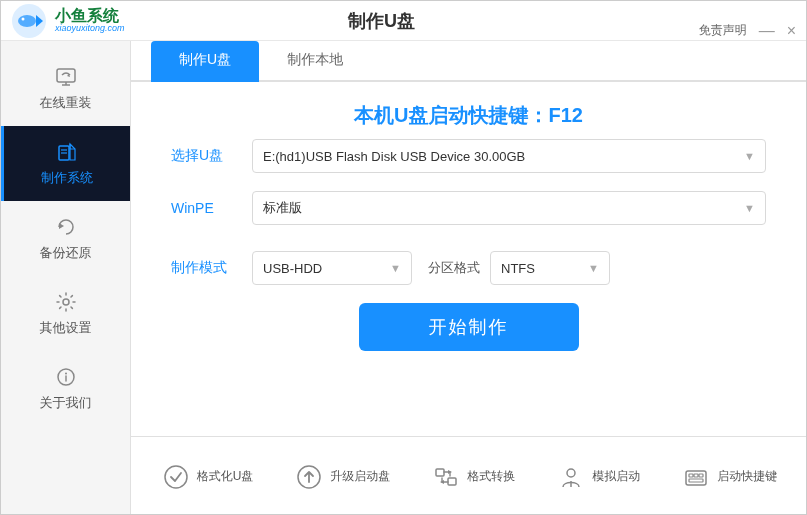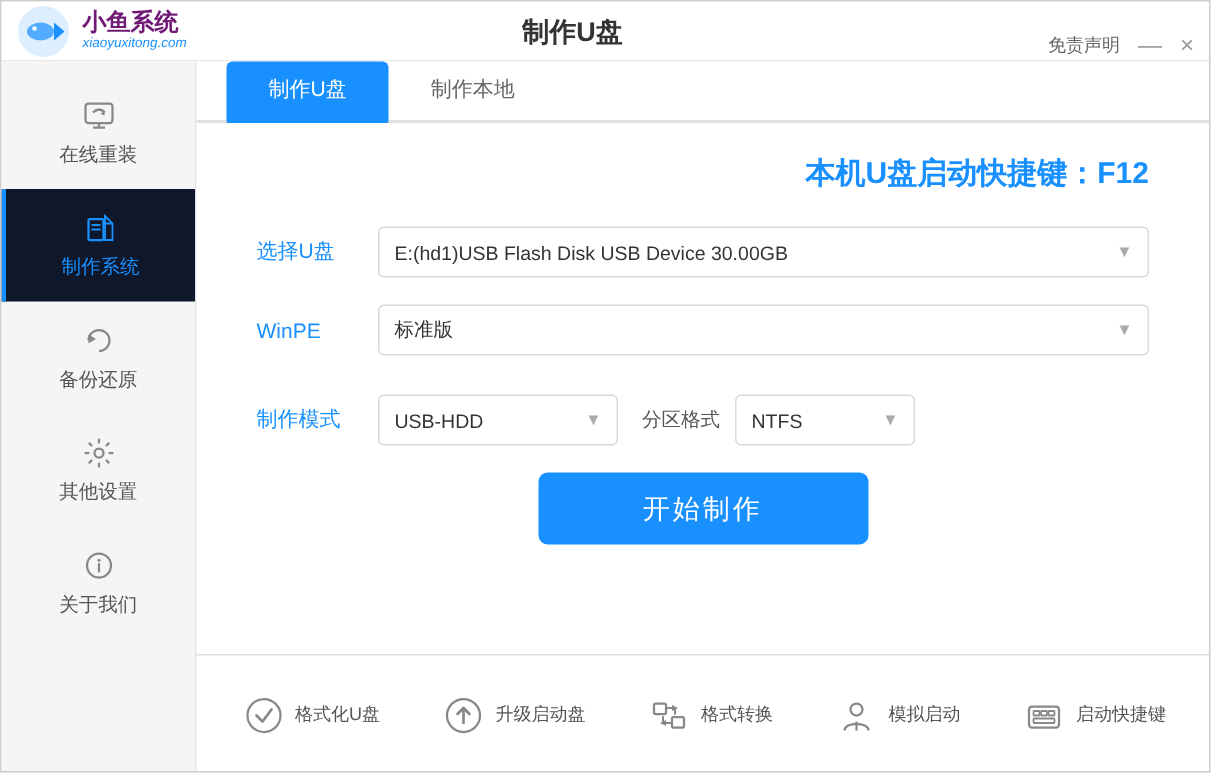--- a/index.html
+++ b/index.html
@@ -32,21 +32,21 @@
       height: 36px;
     }
     .logo-text {
       display: flex;
       flex-direction: column;
       line-height: 1.1;
     }
     .logo-title {
       font-size: 16px;
       font-weight: bold;
-      color: #701a75;
+      color: #15803d;
     }
     .logo-sub {
       font-size: 9px;
       color: #1890ff;
       font-style: italic;
     }
     .titlebar-center {
       font-size: 18px;
       font-weight: bold;
       color: #333;
@@ -147,24 +147,24 @@
       border-radius: 4px 4px 0 0;
       border-bottom: 3px solid #1890ff;
     }
 
     
     .form-area {
       flex: 1;
       padding: 20px 40px;
     }
     .shortcut-hint {
-      text-align: right;
+      text-align: center;
       font-size: 14px;
       color: #555;
-      margin-bottom: 22px;
+      margin-bottom: 10px;
     }
     .shortcut-hint span {
       color: #1890ff;
       font-size: 20px;
       font-weight: bold;
     }
     .form-row {
       display: flex;
       align-items: center;
       margin-bottom: 18px;

